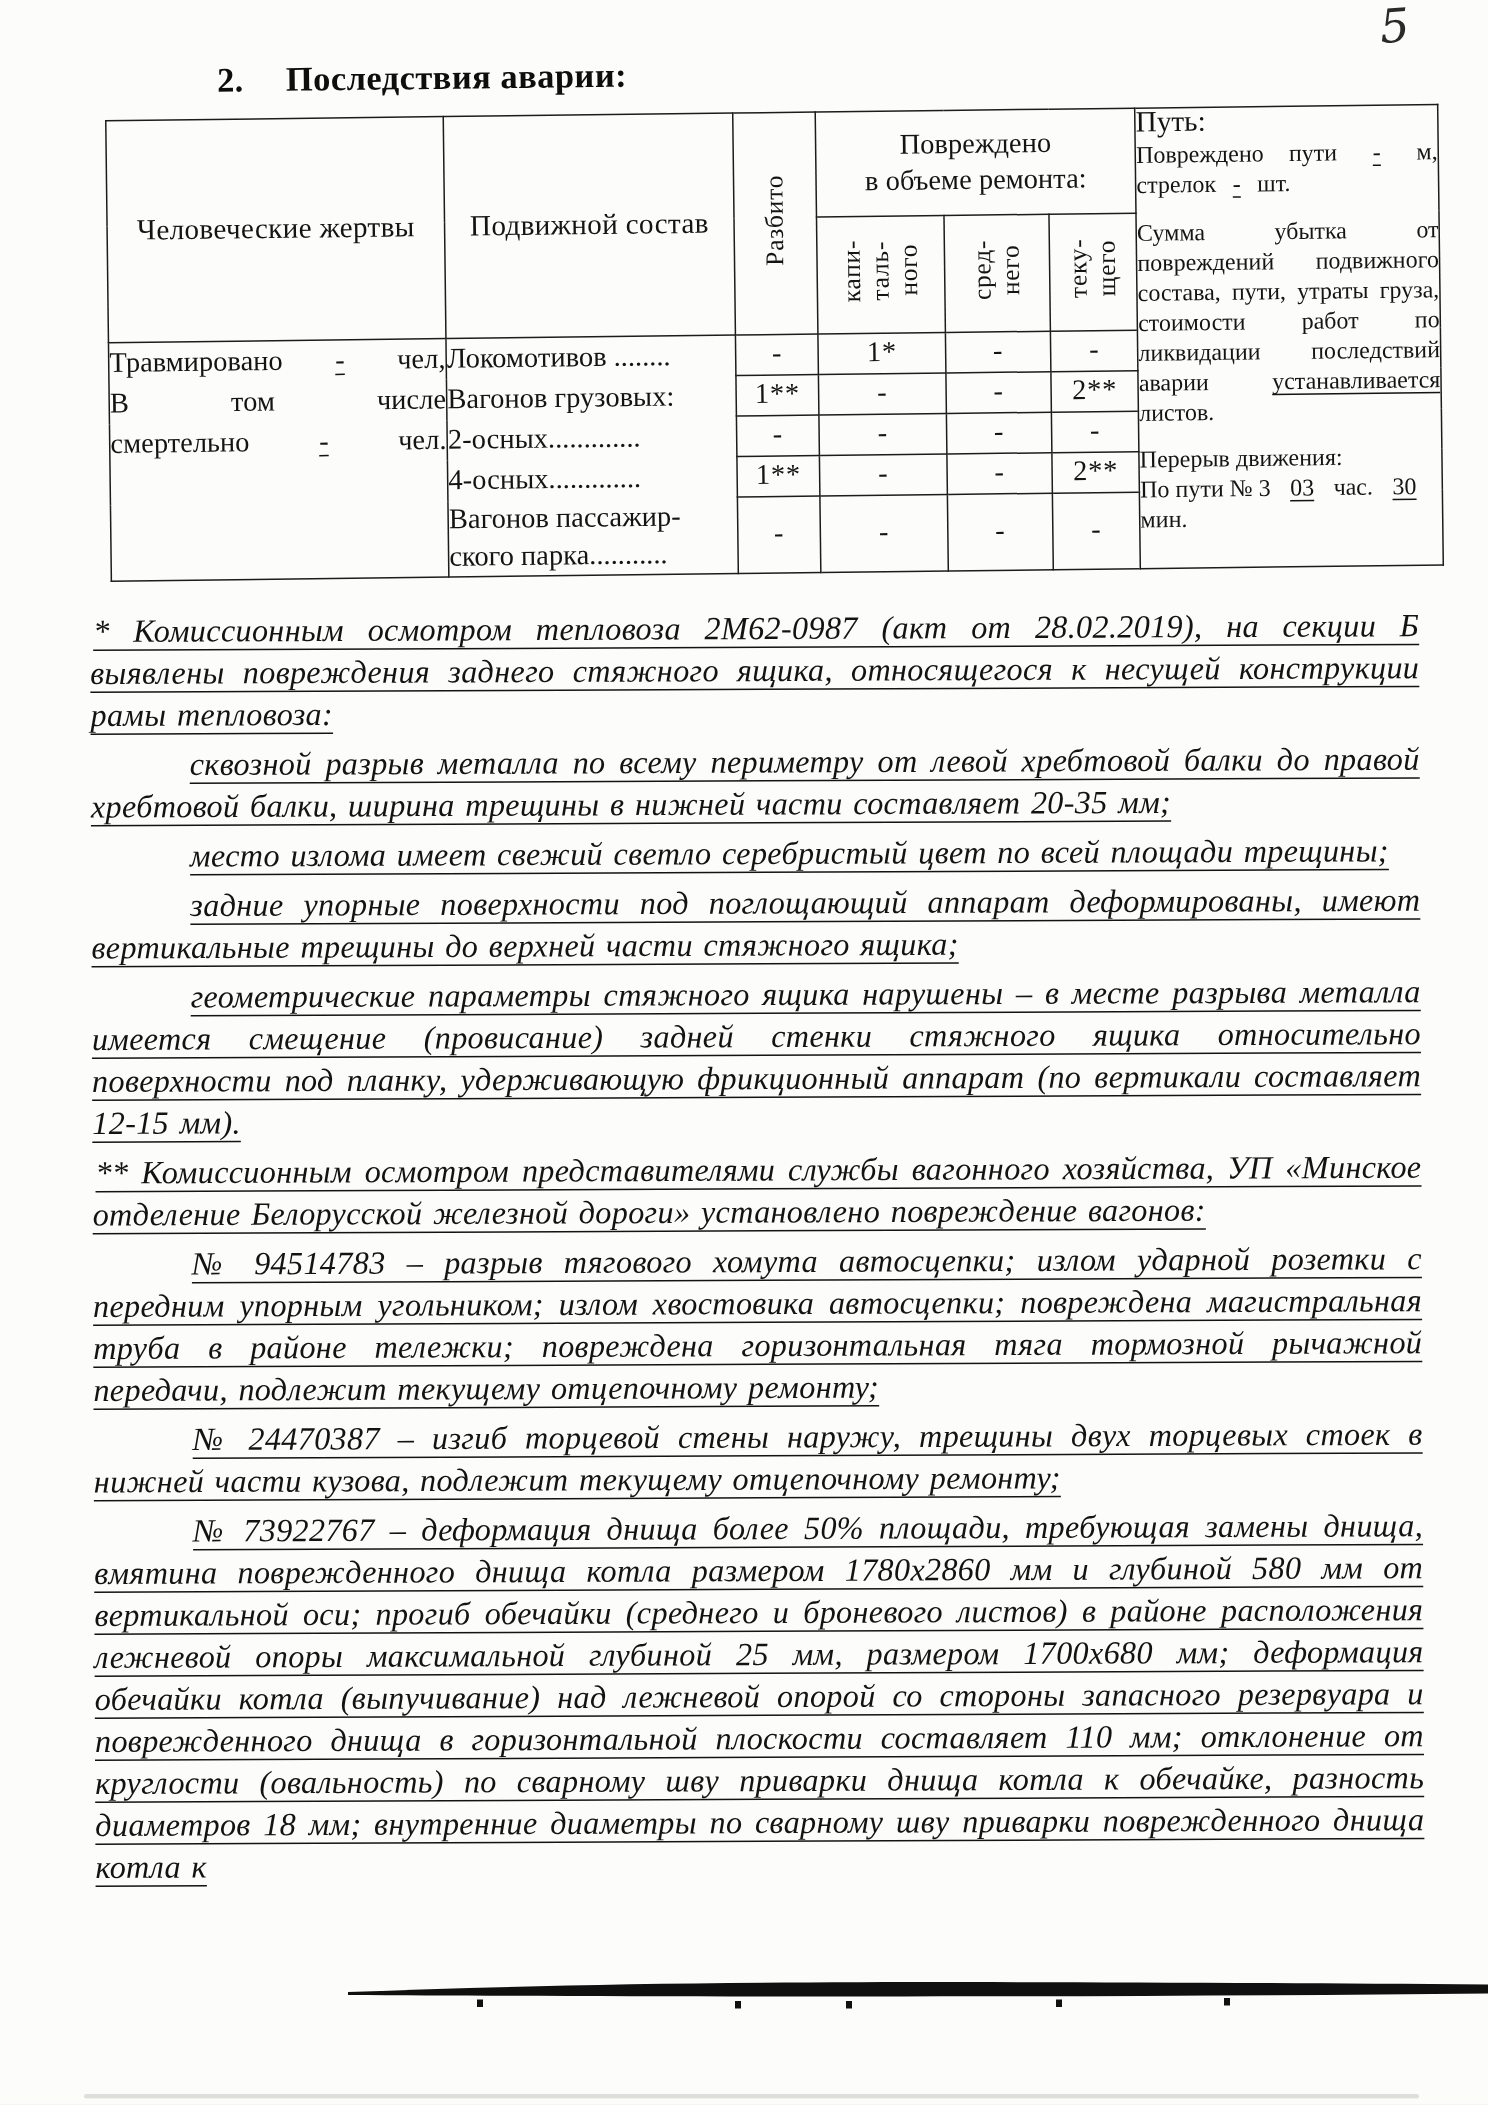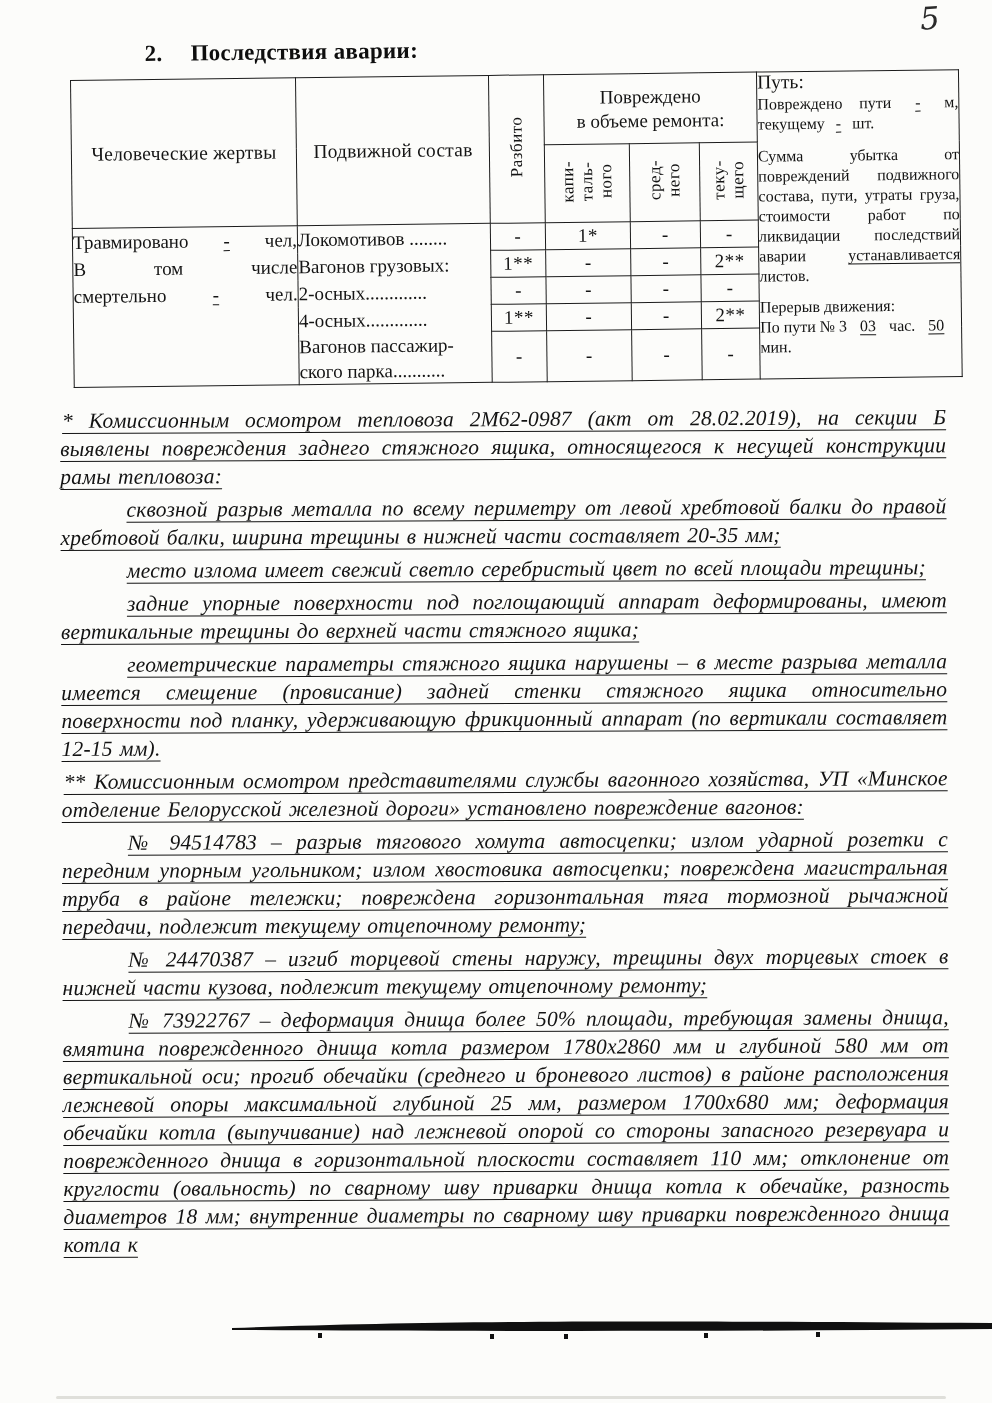--- a/index.html
+++ b/index.html
@@ -108,35 +108,35 @@
         <th class="cgroup" colspan="3">Повреждено
 в объеме ремонта:</th>
         <td class="track" rowspan="7">
           <div class="track-title">Путь:</div>
           <div class="track-damaged">
             <span>Повреждено пути</span>
             <span class="blank">-</span>
             <span>м,</span>
           </div>
           <div class="track-switches">
-            <span>текущему</span>
+            <span>стрелок</span>
             <span class="blank">-</span>
             <span>шт.</span>
           </div>
           <div class="track-loss">
             <span>Сумма убытка от повреждений подвижного состава, пути, утраты груза, стоимости работ по ликвидации последствий аварии</span>
             <span class="u">устанавливается</span>
             <span>листов.</span>
           </div>
           <div class="track-break-title">Перерыв движения:</div>
           <div class="track-break">
             <span>По пути № 3</span>
             <span class="blank">03</span>
             <span>час.</span>
-            <span class="blank">50</span>
+            <span class="blank">30</span>
             <span>мин.</span>
           </div>
         </td>
       </tr>
       <tr class="h2">
         <th class="vcell"><span class="vert">капи-
 таль-
 ного</span></th>
         <th class="vcell"><span class="vert">сред-
 него</span></th>

